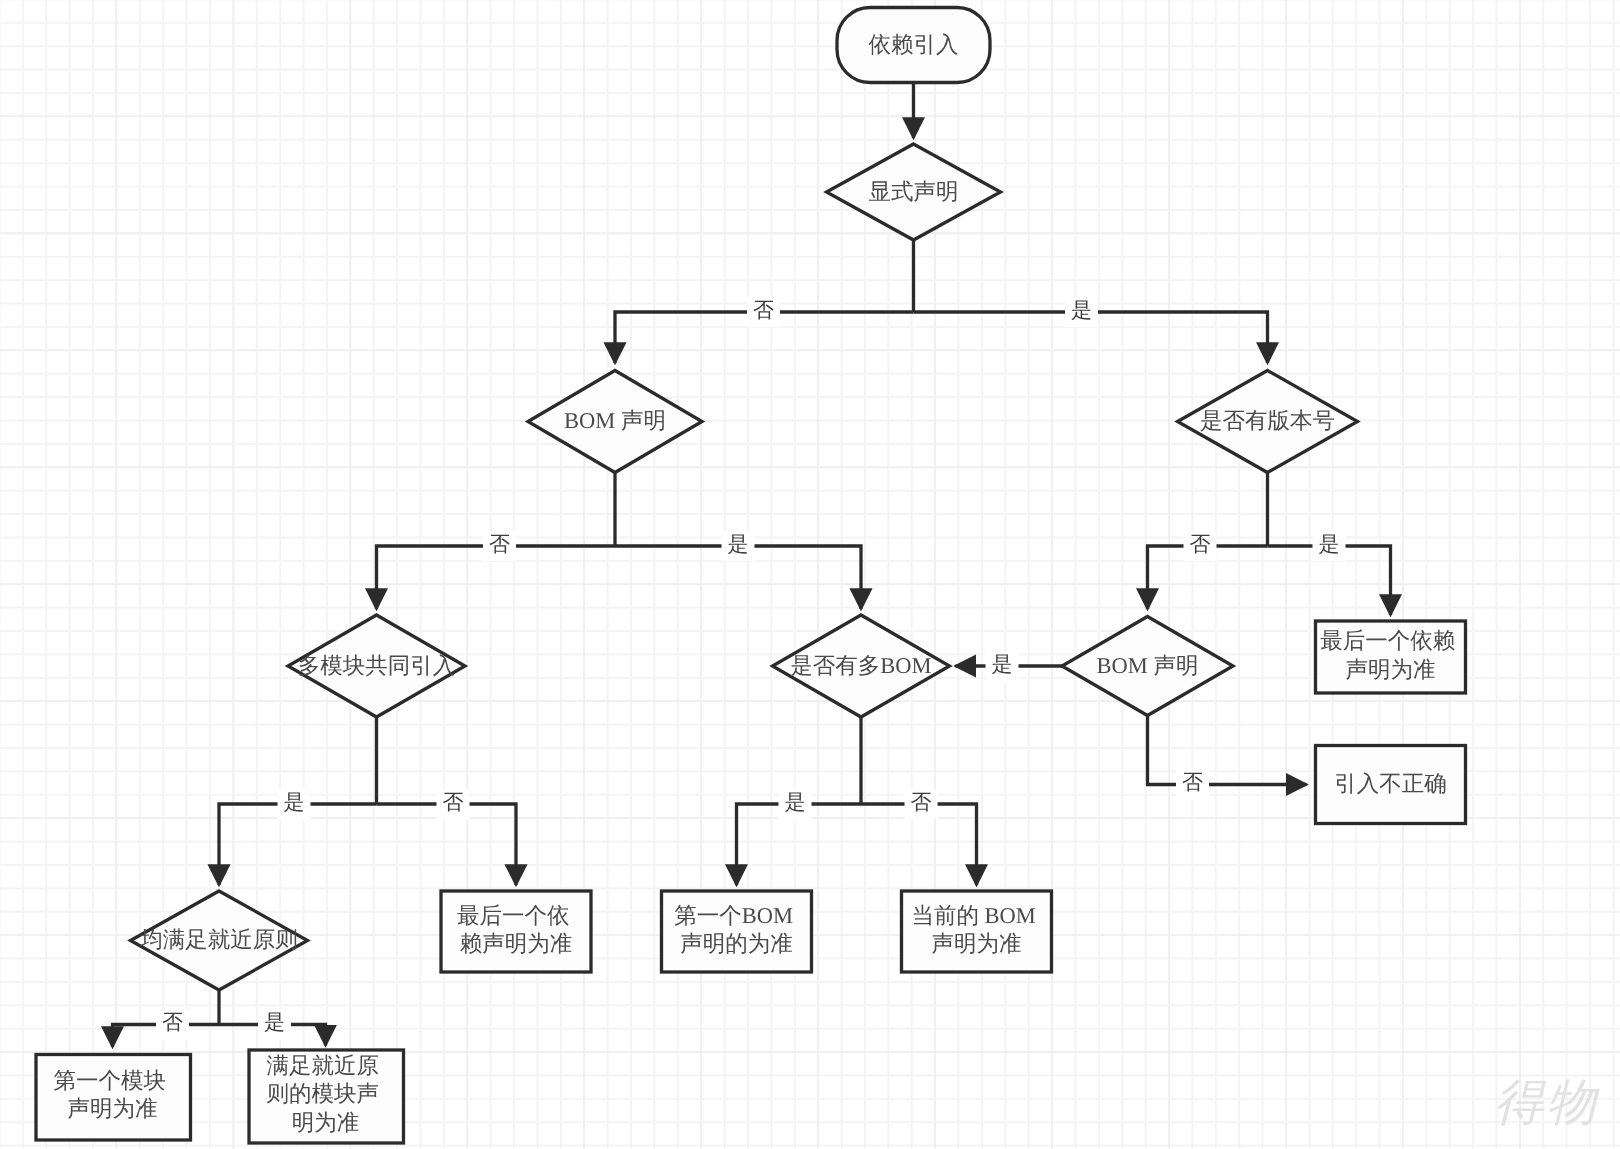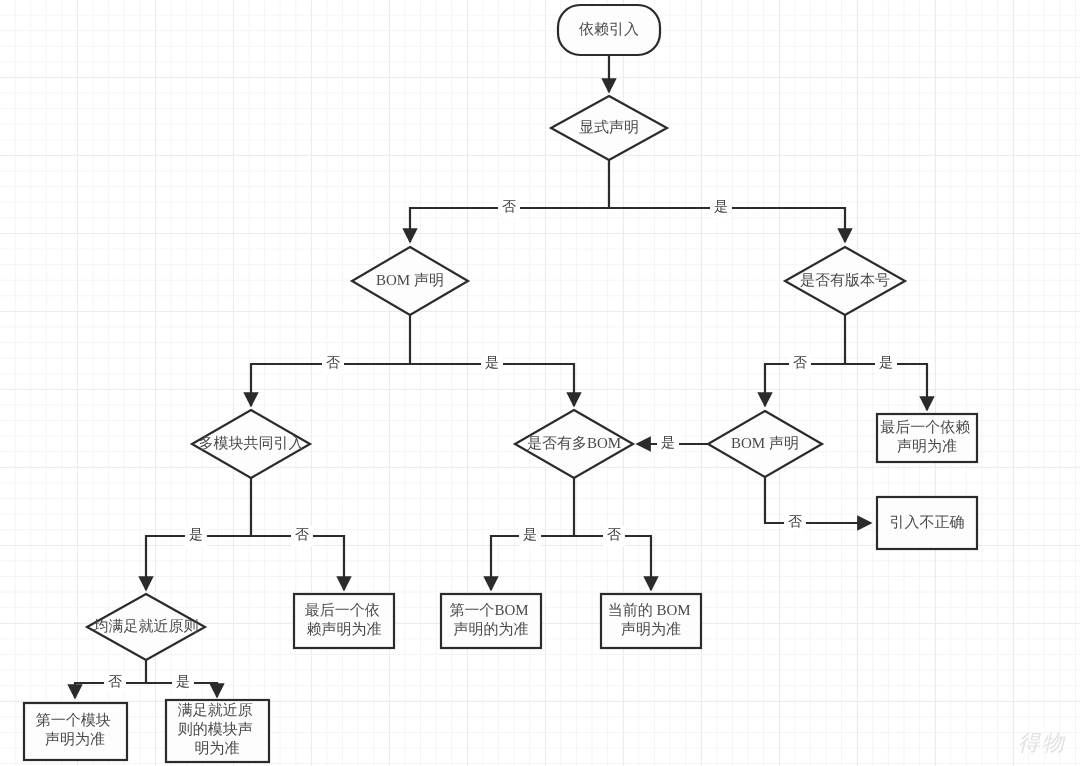--- a/index.html
+++ b/index.html
@@ -54,21 +54,21 @@
     dominant-baseline: middle;
   }
   .edge-label-bg {
     fill: #ffffff;
   }
   .watermark {
     position: absolute;
     right: 14px;
     bottom: 8px;
     font-family: "Liberation Serif", "DejaVu Serif", serif;
-    font-size: 22px;
+    font-size: 33px;
     color: #e2e2e2;
     letter-spacing: 2px;
     font-style: italic;
     user-select: none;
     text-align: center;
   }
 </style>
 </head>
 <body>
 

